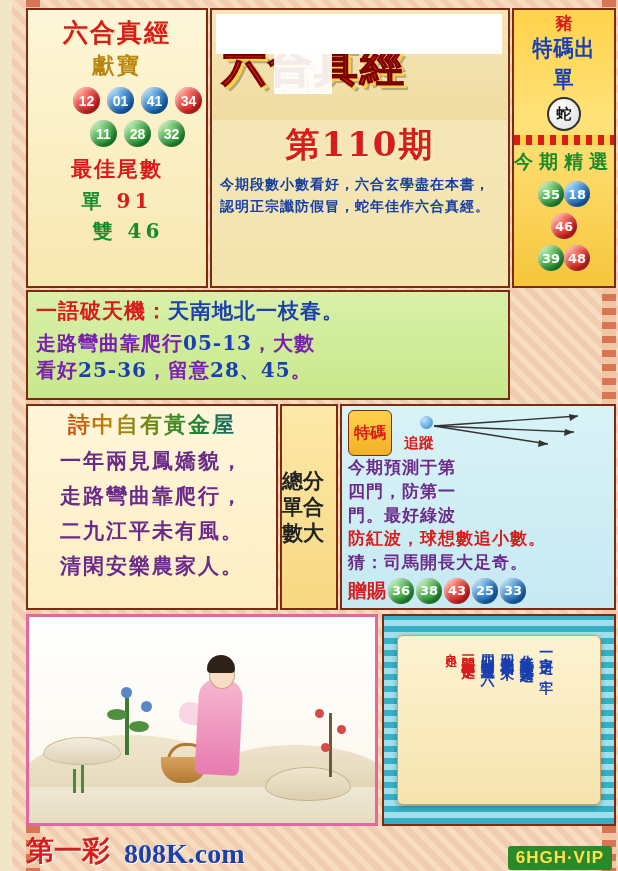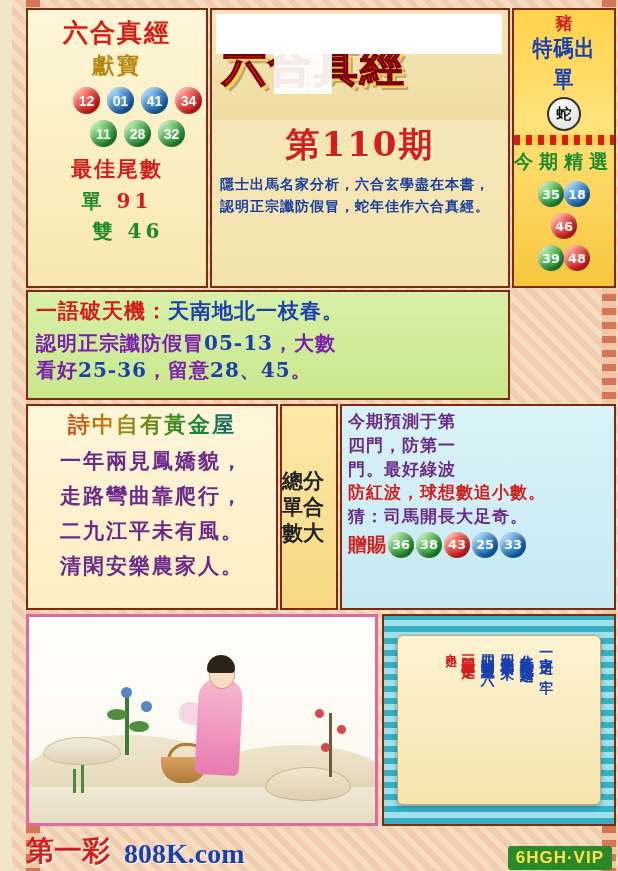--- a/index.html
+++ b/index.html
@@ -370,21 +370,21 @@
       </div>
 
       <div class="panel-mid">
         <div class="logo-wrap">
           <div class="logo-main">六合真經</div>
           <div class="logo-censor"></div>
           <div class="logo-censor2"></div>
         </div>
         <div class="issue">第110期</div>
         <div class="mid-lines">
-          <div>隱士出馬名家分析，六合玄學盡在本書，</div>
+          <div>今期段數小數看好，六合玄學盡在本書，</div>
           <div>認明正宗讖防假冒，蛇年佳作六合真經。</div>
         </div>
       </div>
 
       <div class="panel-right">
         <div class="zodiac zodiac-pig">豬</div>
         <div class="vert-title">特碼出單</div>
         <div class="snake-badge">蛇</div>
         <div class="wave"></div>
         <div class="pick-title">今期精選</div>
@@ -400,38 +400,53 @@
           <div class="ball-sm b-red">48</div>
         </div>
       </div>
     </div>
 
     <div class="tip-band">
       <div class="tip1">
         <span class="k">一語破天機：</span><span class="v">天南地北一枝春。</span>
       </div>
       <div class="tip2">
-        <span>認明正宗讖防假冒</span><span class="num">05-13</span><span>，大數</span><br>
+        <span>走路彎曲靠爬行</span><span class="num">05-13</span><span>，大數</span><br>
         <span>看好</span><span class="num">25-36</span><span>，留意</span><span class="num">28、45</span><span>。</span>
       </div>
     </div>
 
     <div class="poem-row">
 
       <div class="poem-box">
         <div class="poem-head">詩中自有黃金屋</div>
         <div class="poem-line">一年兩見鳳嬌貌，</div>
         <div class="poem-line">走路彎曲靠爬行，</div>
         <div class="poem-line">二九江平未有風。</div>
         <div class="poem-line">清閑安樂農家人。</div>
       </div>
 
       <div class="vert-box">總分單合數大</div>
 
       <div class="forecast-box">
+        <div class="fc-top">
+          <div class="fc-badge">特碼</div>
+          <div class="fc-track">
+            <div class="dot"></div>
+            <svg width="160" height="40" style="position:absolute;left:30px;top:0;">
+              <line x1="6" y1="16" x2="150" y2="6" stroke="#333" stroke-width="1.4"></line>
+              <line x1="6" y1="16" x2="146" y2="22" stroke="#333" stroke-width="1.4"></line>
+              <line x1="6" y1="16" x2="120" y2="34" stroke="#333" stroke-width="1.4"></line>
+              <polygon points="150,6 141,4 142,11" fill="#333"></polygon>
+              <polygon points="146,22 137,19 136,26" fill="#333"></polygon>
+              <polygon points="120,34 111,30 110,37" fill="#333"></polygon>
+            </svg>
+            <div class="lbl">追蹤</div>
+          </div>
+        </div>
         <div class="fc-text">今期預測于第</div>
         <div class="fc-text">四門，防第一</div>
         <div class="fc-text">門。最好綠波</div>
         <div class="fc-text red">防紅波，球想數追小數。</div>
         <div class="fc-text">猜：司馬開長大足奇。</div>
         <div class="fc-give">
           <span class="lab">贈賜</span>
           <span class="ball-sm b-green">36</span>
           <span class="ball-sm b-green">38</span>
           <span class="ball-sm b-red">43</span>

